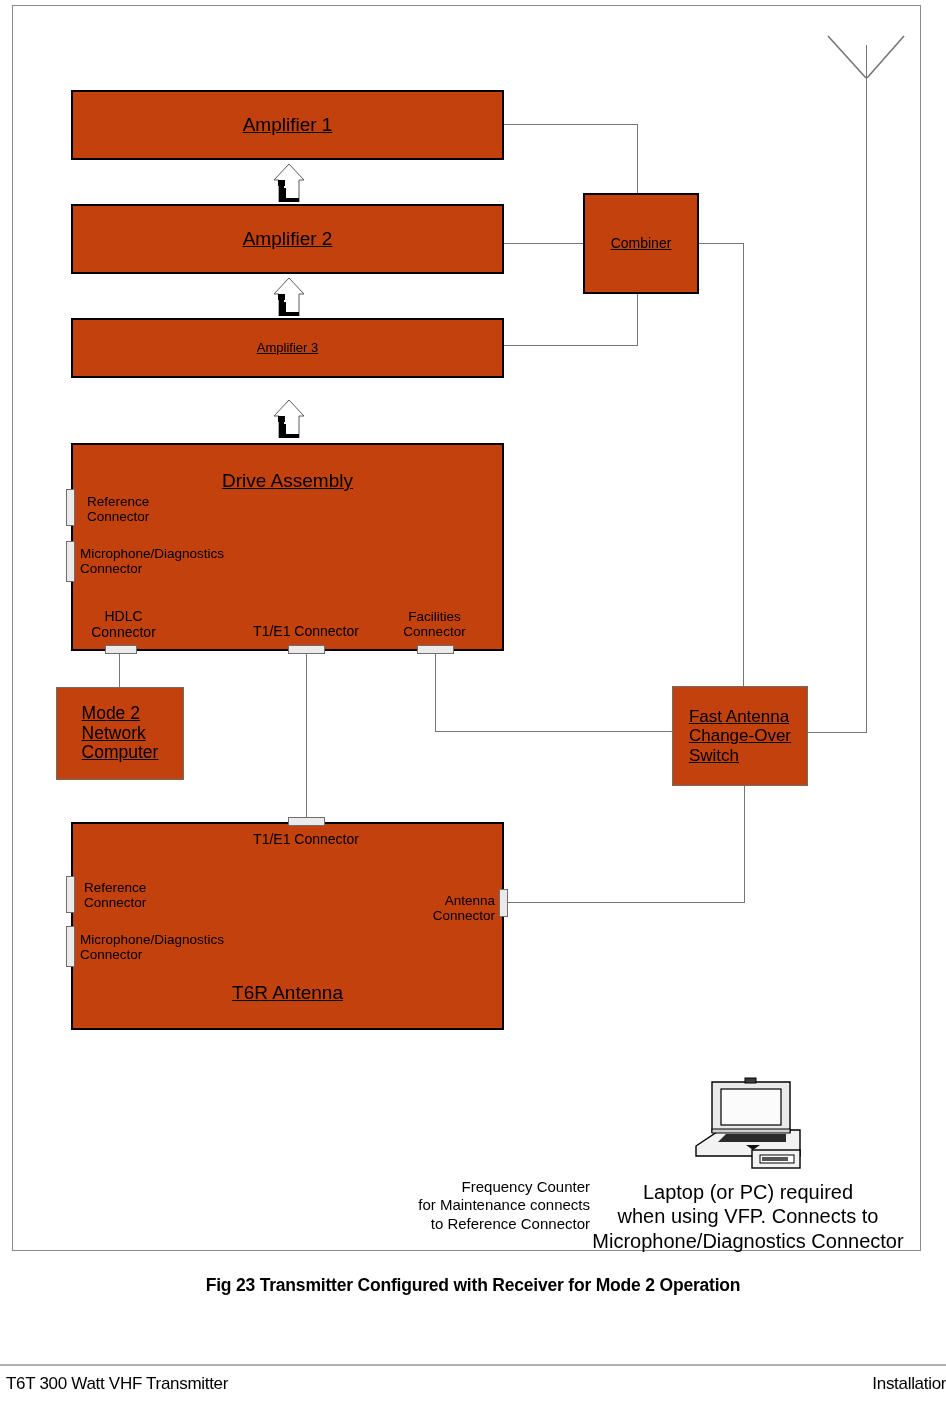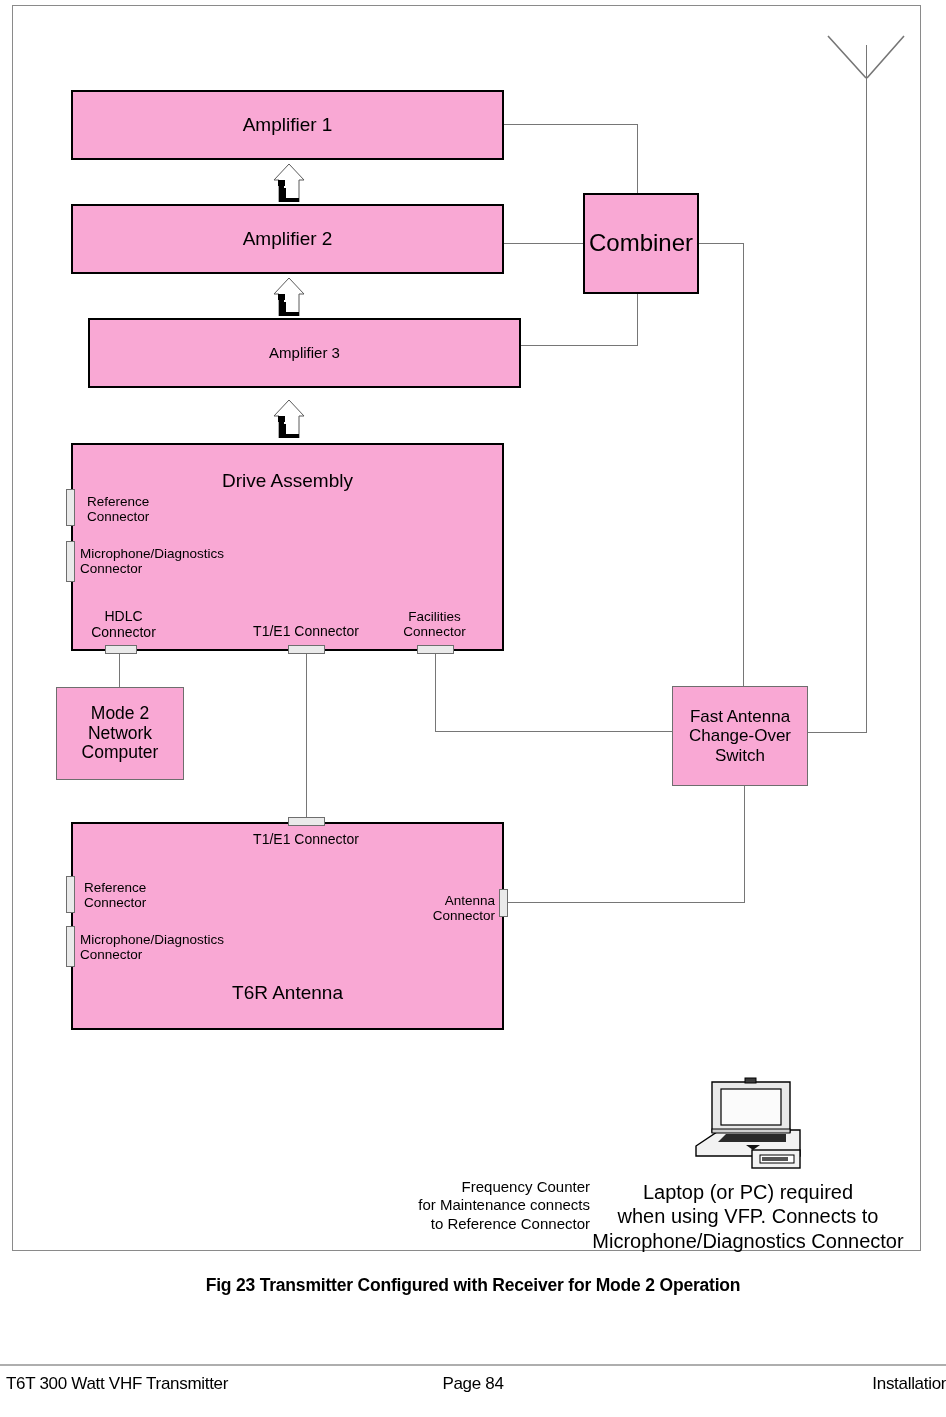--- a/index.html
+++ b/index.html
@@ -5,22 +5,22 @@
   html,body{margin:0;padding:0;background:#fff;}
   body{width:946px;height:1417px;position:relative;
        font-family:"Liberation Sans","DejaVu Sans",sans-serif;color:#000;
        -webkit-font-smoothing:antialiased;}
 
   
   #figure-frame{position:absolute;left:12px;top:5px;width:909px;height:1246px;
                 border:1px solid #8a8a8a;box-sizing:border-box;background:#fff;}
 
   
-  .blk{position:absolute;box-sizing:border-box;background:#f9a8d4;
-       display:flex;align-items:center;justify-content:center;text-align:center;}
+  .blk{position:absolute;box-sizing:border-box;background:#c2410c;
+       display:flex;align-items:center;justify-content:center;text-decoration:underline;}
   .blk.thick{border:2px solid #000;}
   .blk.thin{border:1px solid #6e6e6e;}
   .blk span{line-height:1.12;}
 
   
   .wire{position:absolute;background:#767676;}
   .wire.h{height:1px;}
   .wire.v{width:1px;}
 
   
@@ -100,32 +100,32 @@
   <span>Amplifier 2</span>
 </div>
 
 <svg class="arrow" style="left:272px;top:276px;" viewBox="0 0 34 40">
   <path d="M7 40 L7 18 L2 18 L17 2 L32 18 L27 18 L27 40 Z" fill="#fff" stroke="#5a5a5a" stroke-width="1"></path>
   <path d="M7 22 L7 40 L14 40 L14 26 L12 26 L12 22 Z" fill="#000"></path>
   <path d="M7 36 L27 36 L27 40 L7 40 Z" fill="#000"></path>
   <path d="M6 18 L13 18 L13 24 L6 24 Z" fill="#000"></path>
 </svg>
 
-<div class="blk thick" style="left:88px;top:318px;width:433px;height:70px;font-size:15px;">
+<div class="blk thick" style="left:71px;top:318px;width:433px;height:60px;font-size:13px;">
   <span>Amplifier 3</span>
 </div>
 
 <svg class="arrow" style="left:272px;top:398px;" viewBox="0 0 34 40">
   <path d="M7 40 L7 18 L2 18 L17 2 L32 18 L27 18 L27 40 Z" fill="#fff" stroke="#5a5a5a" stroke-width="1"></path>
   <path d="M7 22 L7 40 L14 40 L14 26 L12 26 L12 22 Z" fill="#000"></path>
   <path d="M7 36 L27 36 L27 40 L7 40 Z" fill="#000"></path>
   <path d="M6 18 L13 18 L13 24 L6 24 Z" fill="#000"></path>
 </svg>
 
-<div class="blk thick" style="left:583px;top:193px;width:116px;height:101px;font-size:24px;">
+<div class="blk thick" style="left:583px;top:193px;width:116px;height:101px;font-size:14px;">
   <span>Combiner</span>
 </div>
 
 <div class="blk thick" style="left:71px;top:443px;width:433px;height:208px;align-items:flex-start;justify-content:center;">
   <span style="font-size:19px;margin-top:25px;">Drive Assembly</span>
 </div>
 
 <div class="port vt" style="left:66px;top:489px;height:37px;"></div>
 <div class="port vt" style="left:66px;top:541px;height:41px;"></div>
 
@@ -197,15 +197,14 @@
 for Maintenance connects
 to Reference Connector</div>
 <div class="lbl c" style="left:578px;top:1180px;width:340px;font-size:20px;line-height:1.22;white-space:pre-line;">Laptop (or PC) required
 when using VFP. Connects to
 Microphone/Diagnostics Connector</div>
 
 <div id="fig-caption">Fig 23  Transmitter Configured with Receiver for Mode 2 Operation</div>
 <div id="footer-rule"></div>
 <div id="footer">
   <div class="f" id="footer-left">T6T 300 Watt VHF Transmitter</div>
-  <div class="f" id="footer-center">Page 84</div>
   <div class="f" id="footer-right">Installation</div>
 </div>
 
 </body></html>

